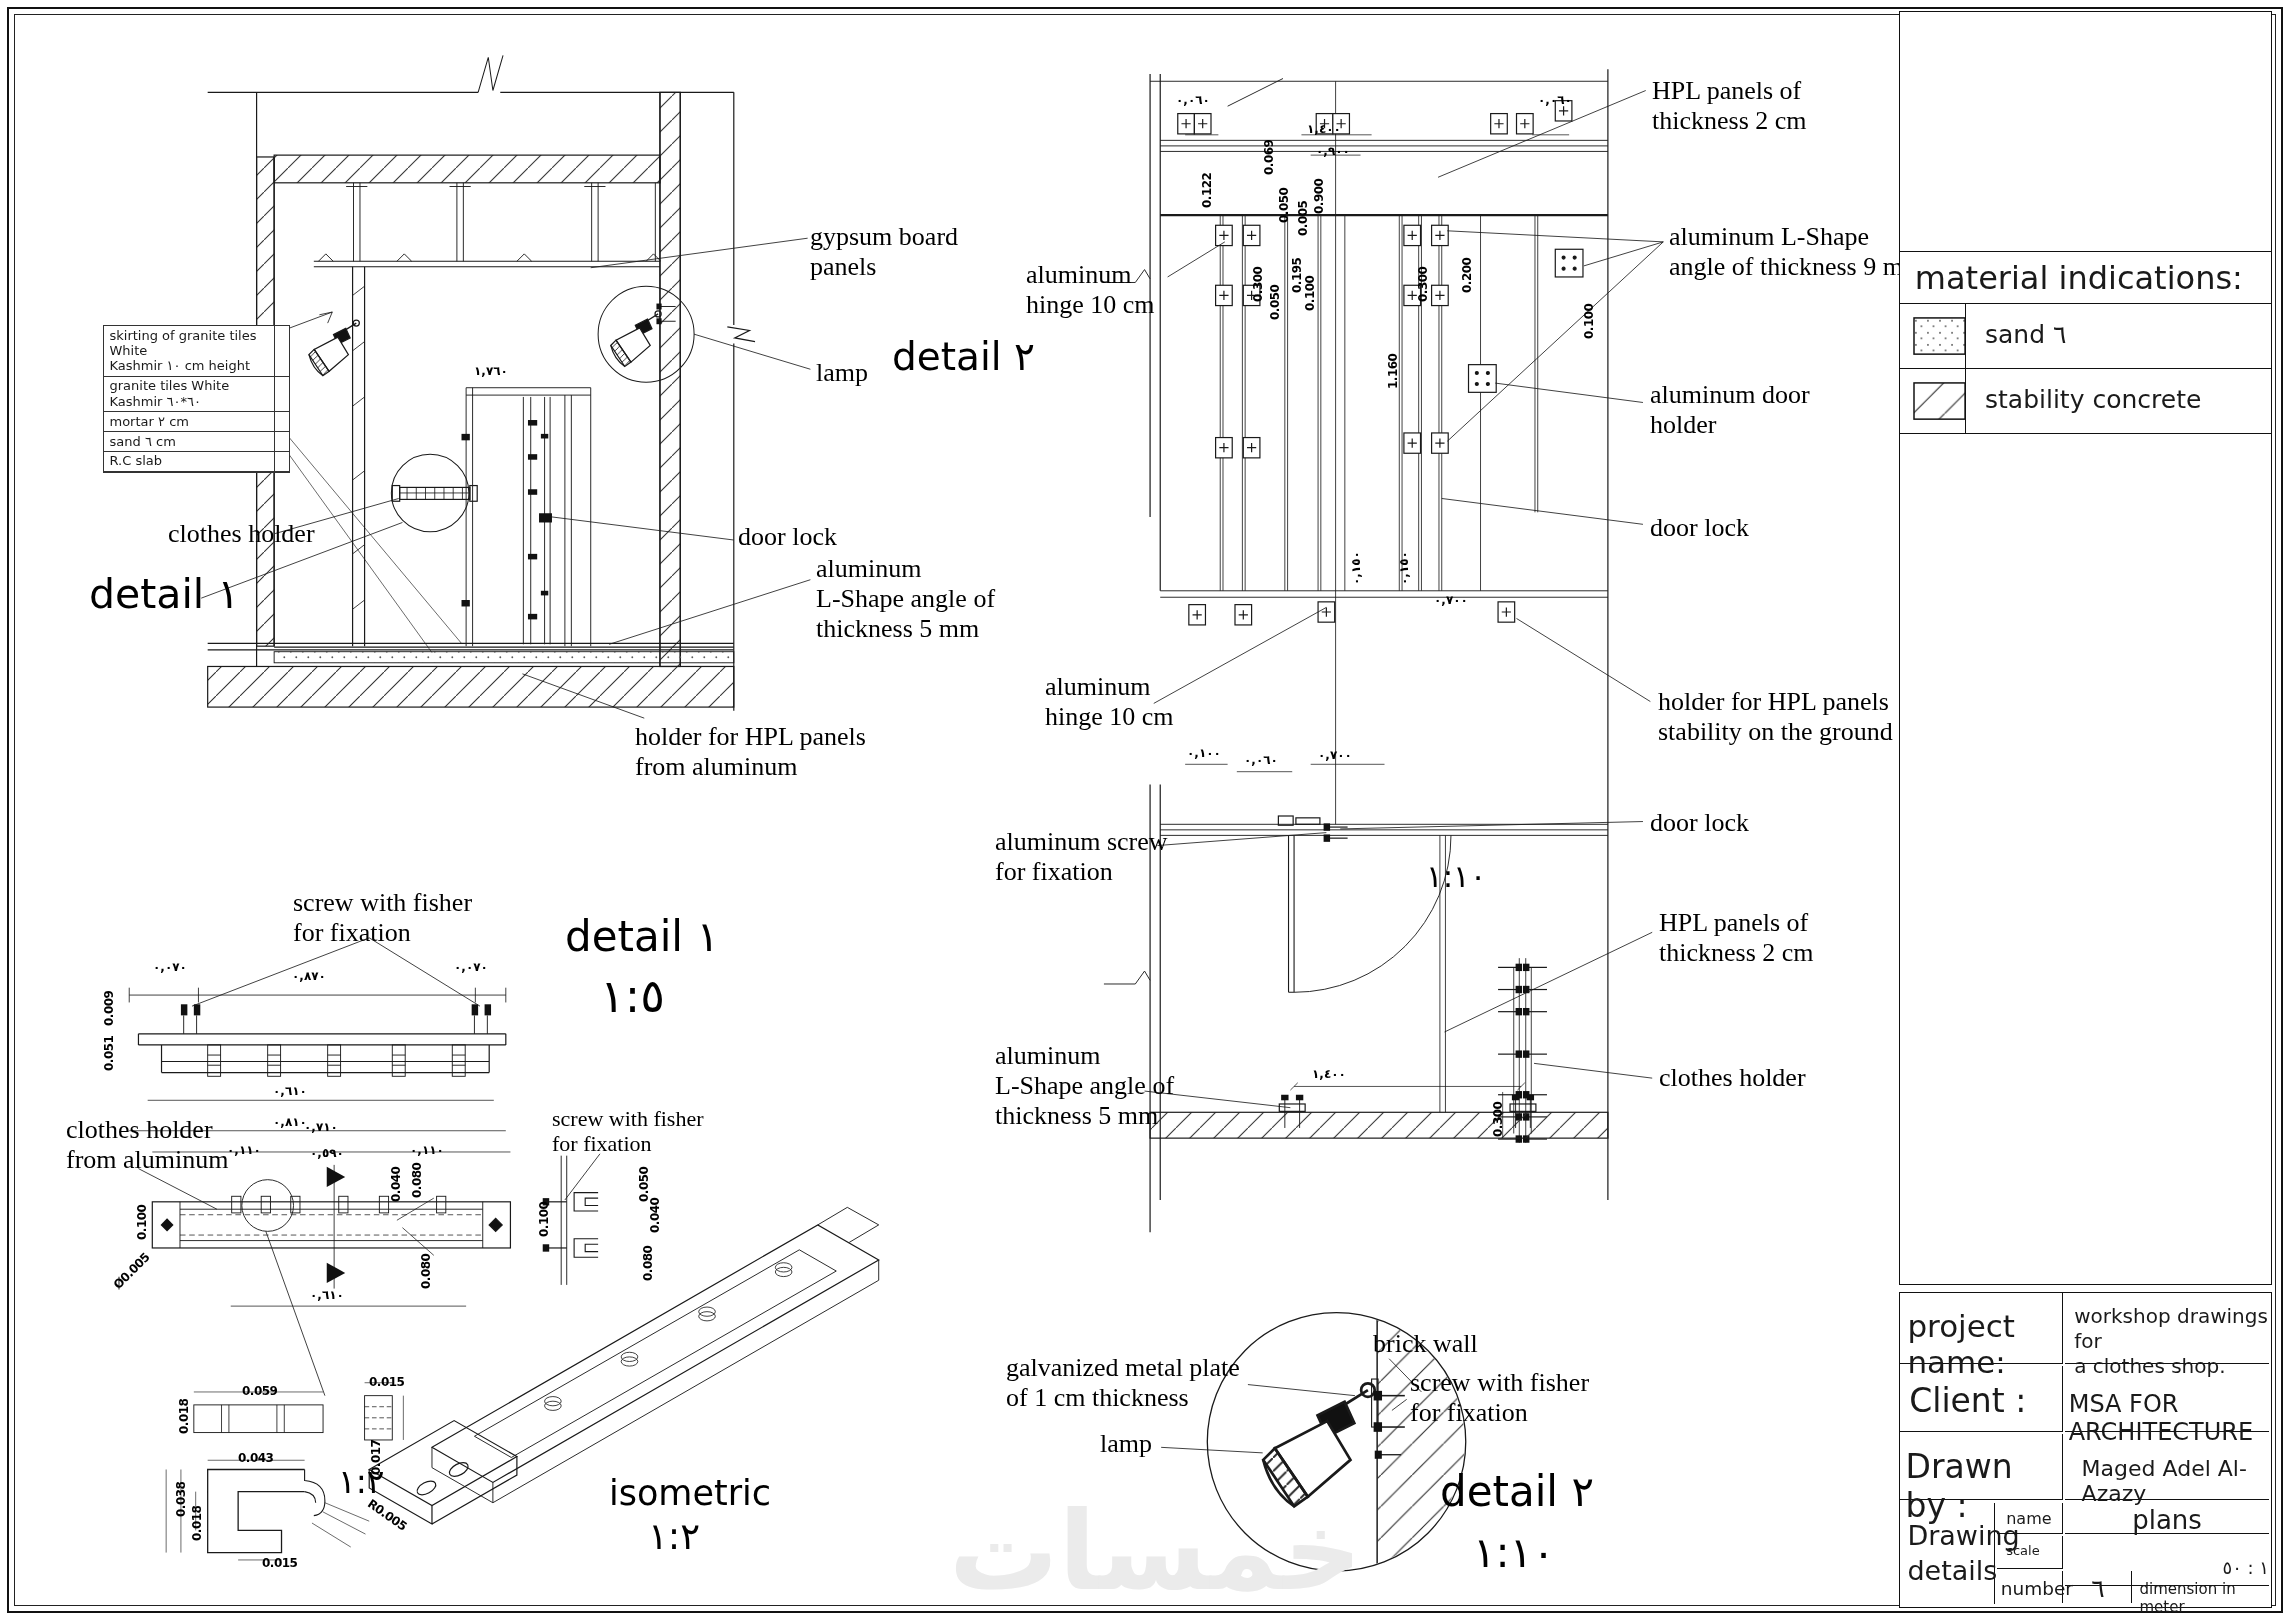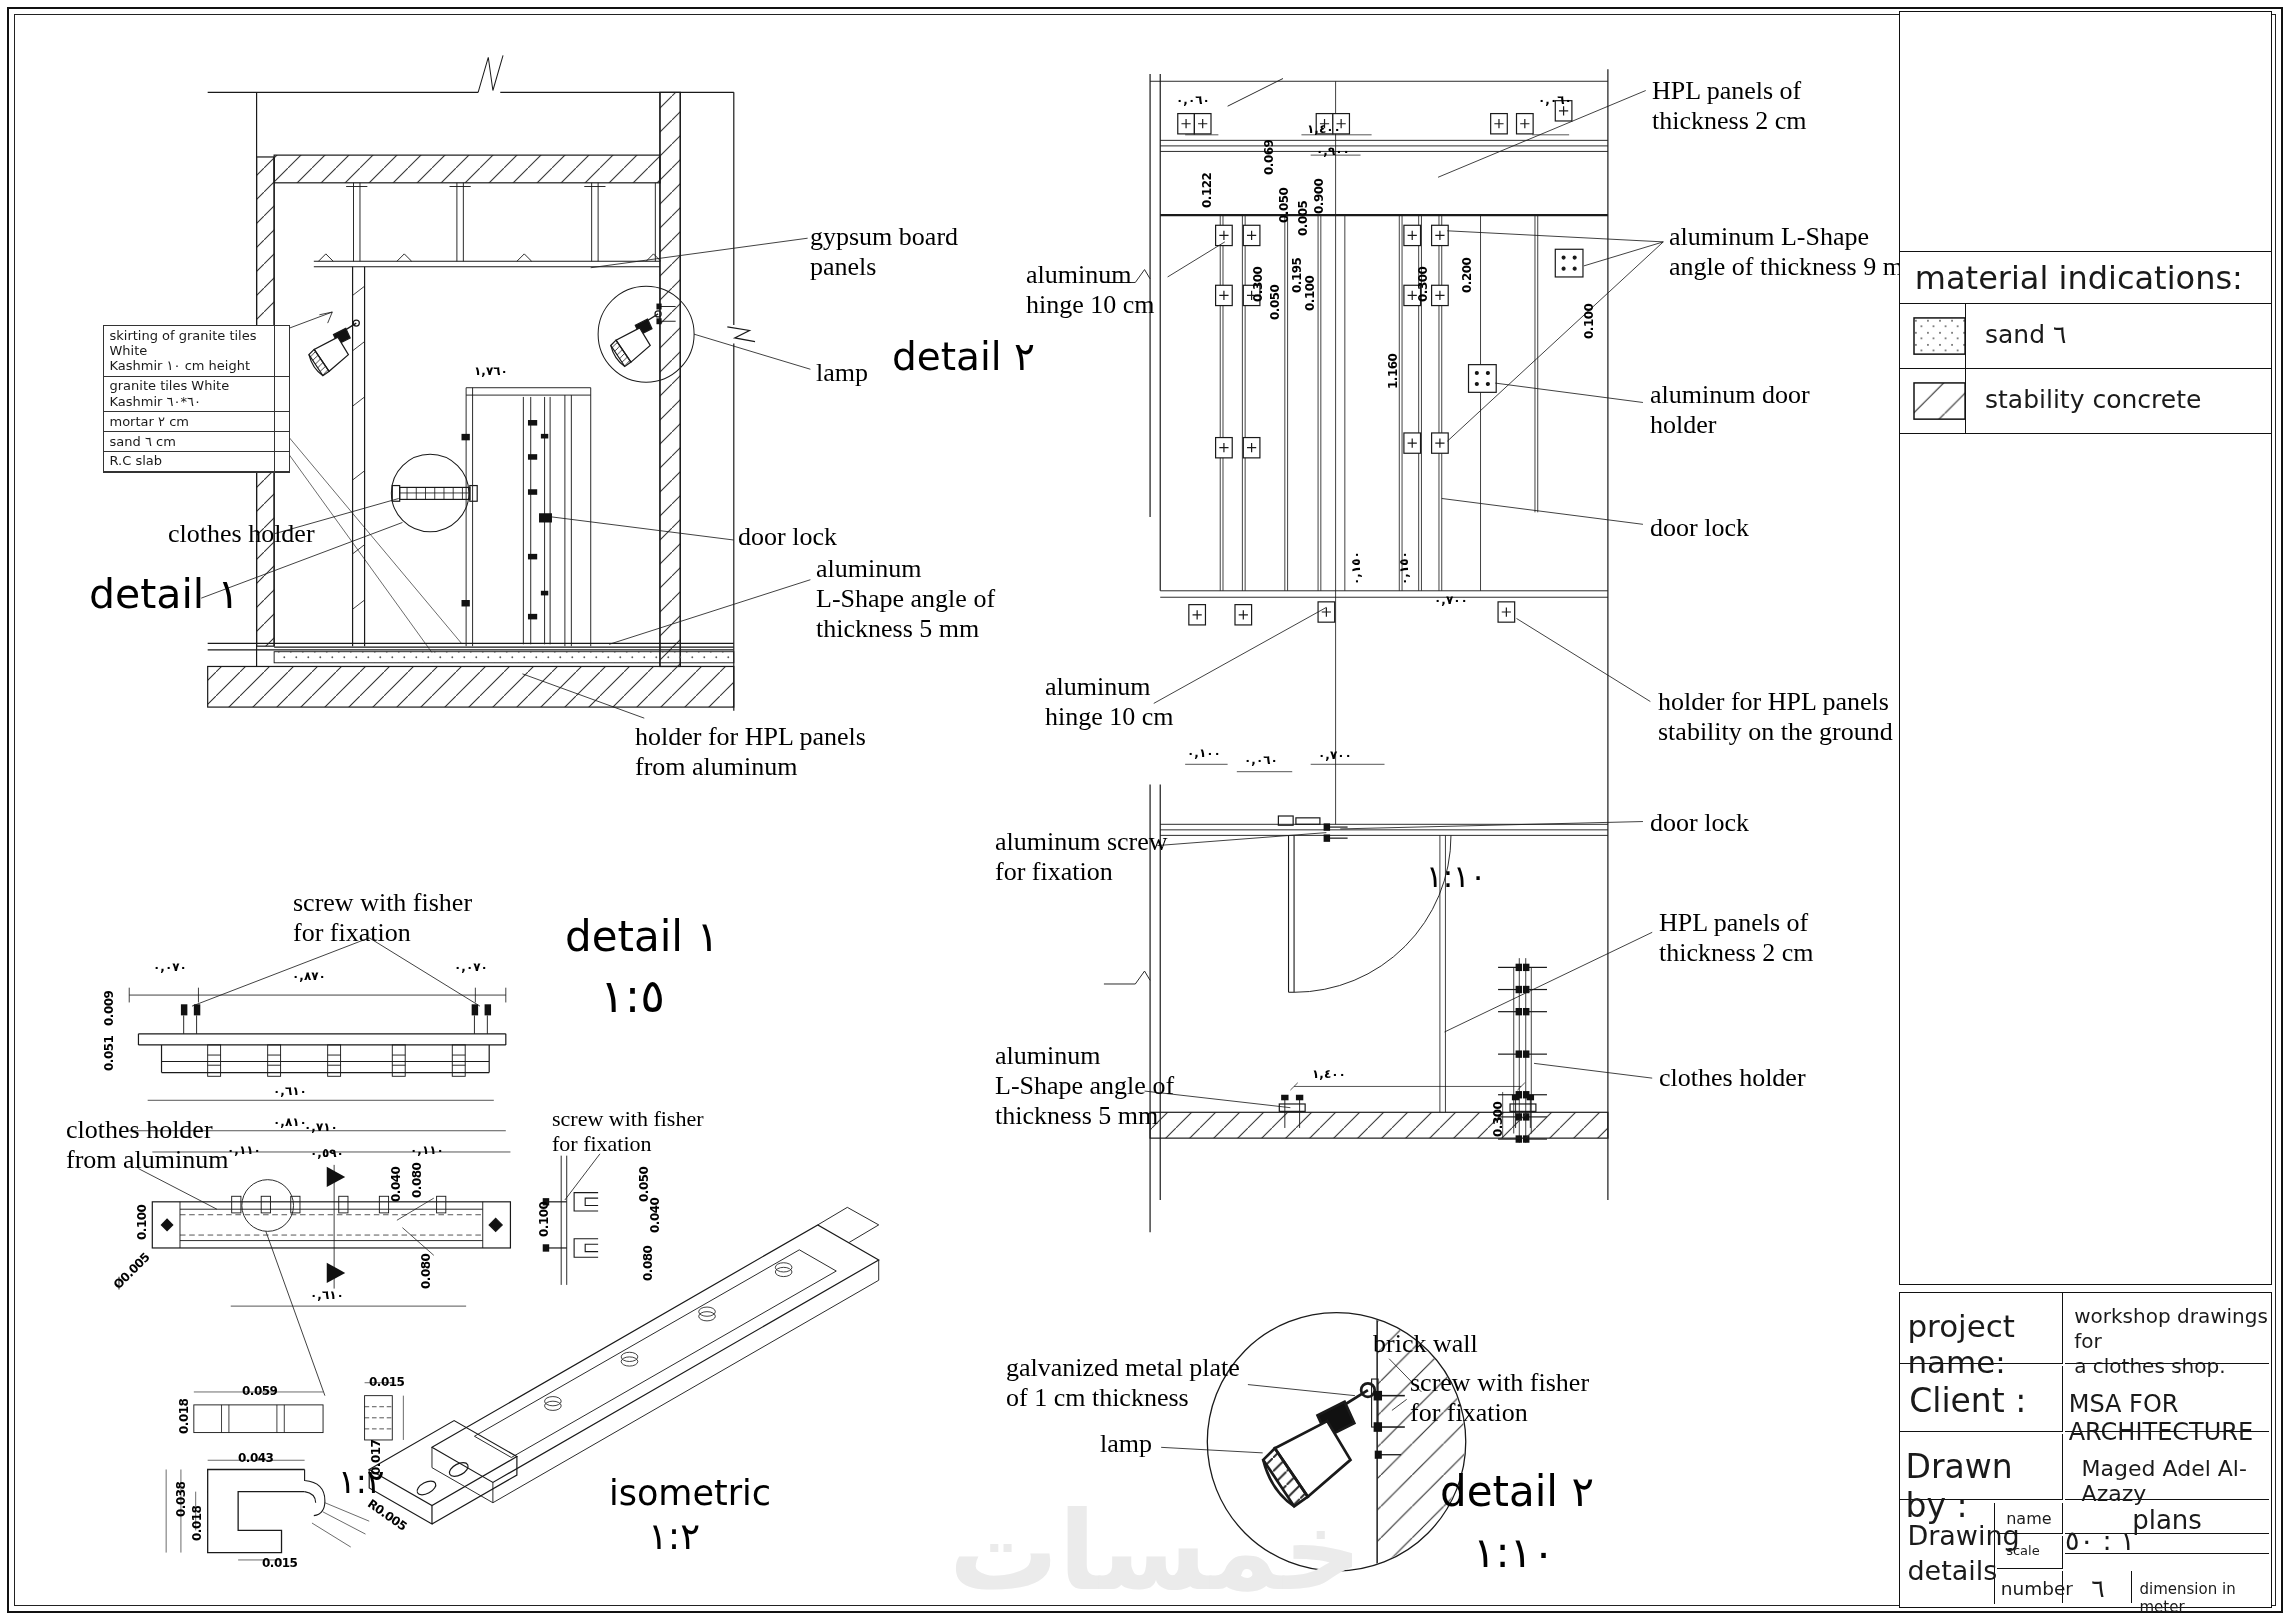--- a/index.html
+++ b/index.html
@@ -478,20 +478,20 @@
     <div class="tb-cell tb-lab" style="left:165px;top:73px;width:204px;height:66px;border-bottom:1.8px solid #111;font-size:24px;padding:24px 0 0 3.7px">MSA FOR ARCHITECTURE</div>
 
     <div class="tb-cell tb-lab" style="left:0;top:141px;width:163px;height:66px;border-right:1.8px solid #111;border-bottom:1.8px solid #111;font-size:33px;padding:13px 0 0 5.5px">Drawn by :</div>
     <div class="tb-cell tb-lab" style="left:165px;top:141px;width:204px;height:66px;border-bottom:1.8px solid #111;font-size:22px;padding:22px 0 0 16.6px">Maged Adel Al-Azazy</div>
 
     <div class="tb-cell tb-lab b" style="left:0;top:210px;width:95px;height:101px;border-right:1.8px solid #111;font-size:27px;line-height:1.3;padding:14.8px 0 0 7.4px">Drawing
 details</div>
     <div class="tb-cell tb-lab" style="left:97px;top:210px;width:66px;height:31px;border-right:1.8px solid #111;border-bottom:1.8px solid #111;font-size:16px;padding:5.5px 0 0 9.2px">name</div>
     <div class="tb-cell tb-lab" style="left:165px;top:210px;width:204px;height:31px;border-bottom:1.8px solid #111;font-size:26px;text-align:center;padding-top:1.8px">plans</div>
     <div class="tb-cell tb-lab" style="left:97px;top:243px;width:66px;height:33px;border-right:1.8px solid #111;border-bottom:1.8px solid #111;font-size:13px;padding:7.4px 0 0 9.2px">scale</div>
-    <div class="tb-cell tb-lab" style="left:165px;top:228px;width:204px;height:33px;border-bottom:1.8px solid #111;font-size:27px;text-align:left;padding-top:3.7px">١ : ٥٠</div>
+    <div class="tb-cell tb-lab" style="left:165px;top:260px;width:204px;height:33px;border-bottom:1.8px solid #111;font-size:18px;text-align:right;padding-top:3.7px">١ : ٥٠</div>
     <div class="tb-cell tb-lab" style="left:97px;top:278px;width:66px;height:32px;border-right:1.8px solid #111;font-size:18.5px;padding:7.4px 0 0 3.7px">number</div>
     <div class="tb-cell tb-lab" style="left:165px;top:278px;width:67px;height:32px;border-right:1.8px solid #111;font-size:25px;text-align:center;padding-top:2.8px">٦</div>
     <div class="tb-cell tb-lab" style="left:234px;top:278px;width:135px;height:32px;font-size:15px;padding:9.2px 0 0 5.5px">dimension in meter</div>
   </div>
 
 </div>
 
 
 </body></html>

